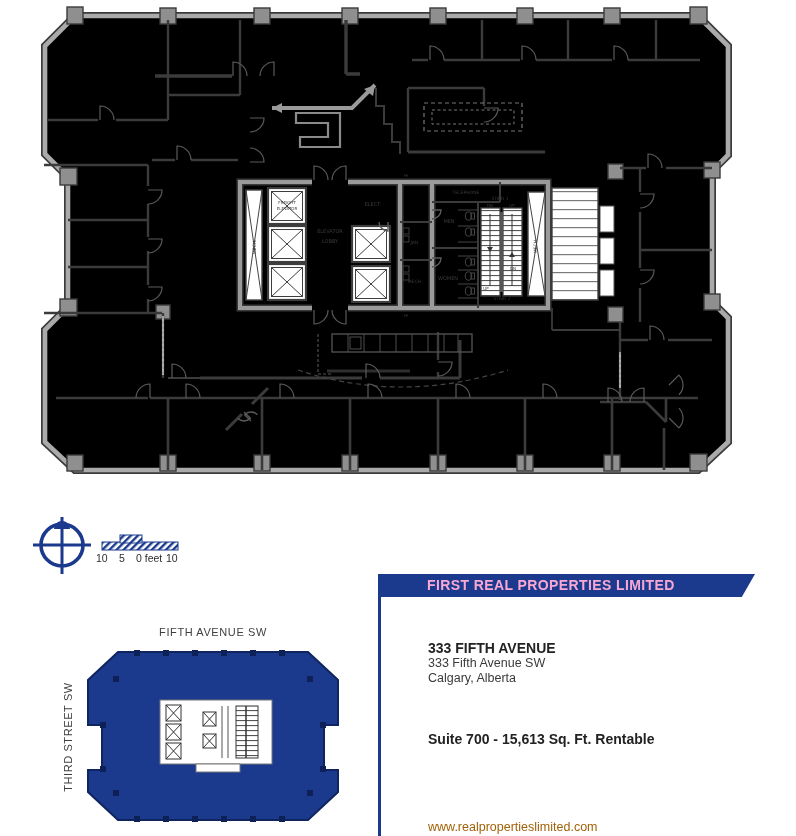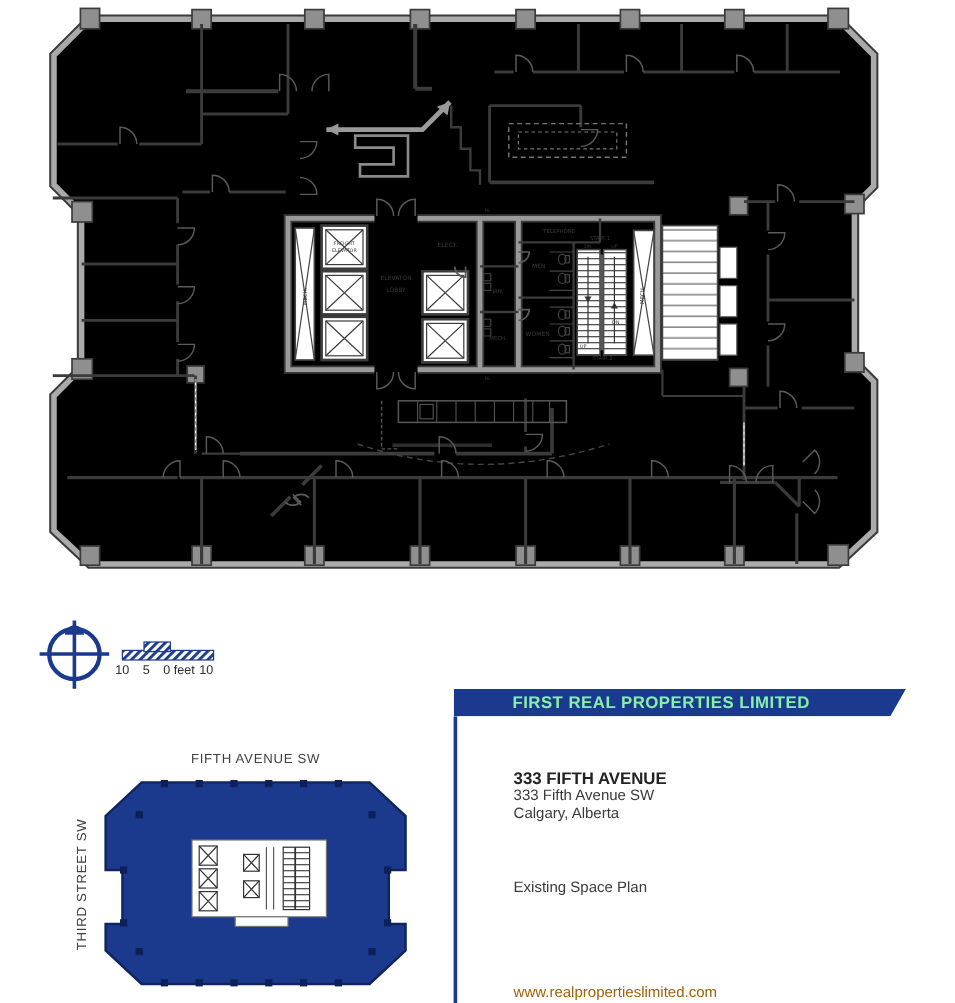--- a/index.html
+++ b/index.html
@@ -4,21 +4,21 @@
 <style>
   html,body{margin:0;padding:0;background:#ffffff;}
   body{width:796px;height:836px;position:relative;font-family:"Liberation Sans",sans-serif;overflow:hidden;}
   #plan-svg{position:absolute;left:0;top:0;}
   .lbl{fill:#3a3a3a;font-family:"DejaVu Sans",sans-serif;}
   .s4{font-size:4px;} .s45{font-size:4.5px;} .s5{font-size:5px;} .s38{font-size:3.8px;}
   .street{fill:#3f3f3f;font-size:11px;letter-spacing:0.6px;}
   .scalelbl{fill:#2e2e2e;font-size:10.5px;}
   .tb-bar{position:absolute;left:378px;top:574px;width:377px;height:23px;background:#1b3a8e;
           clip-path:polygon(0 0,100% 0,96.5% 100%,0 100%);}
-  .tb-bar-text{color:#86efac;font-weight:bold;font-size:14px;letter-spacing:0.4px;
+  .tb-bar-text{color:#f9a8d4;font-weight:bold;font-size:14px;letter-spacing:0.4px;
                padding-left:49px;line-height:23px;white-space:nowrap;}
   .tb-left-line{position:absolute;left:378px;top:597px;width:3px;height:239px;background:#1b3a8e;}
   .tb-text{position:absolute;left:428px;color:#3a3a3a;font-size:12.5px;line-height:15px;}
   .tb-bold{font-weight:bold;color:#222222;font-size:14px;}
   #addr-block{top:641px;}
   #suite-block{top:732px;}
   #site-url{position:absolute;left:428px;top:820px;font-size:12.5px;color:#a16207;}
 </style>
 </head>
 <body>
@@ -341,16 +341,16 @@
 </div>
 <div class="tb-left-line"></div>
 
 <div class="tb-text" id="addr-block">
   <div class="tb-bold">333 FIFTH AVENUE</div>
   <div>333 Fifth Avenue SW</div>
   <div>Calgary, Alberta</div>
 </div>
 
 <div class="tb-text" id="suite-block">
-  <div>Existing Space Plan</div>
+  <div class="tb-bold">Suite 700 - 15,613 Sq. Ft. Rentable</div>
 </div>
 
 <div id="site-url">www.realpropertieslimited.com</div>
 
 </body></html>

